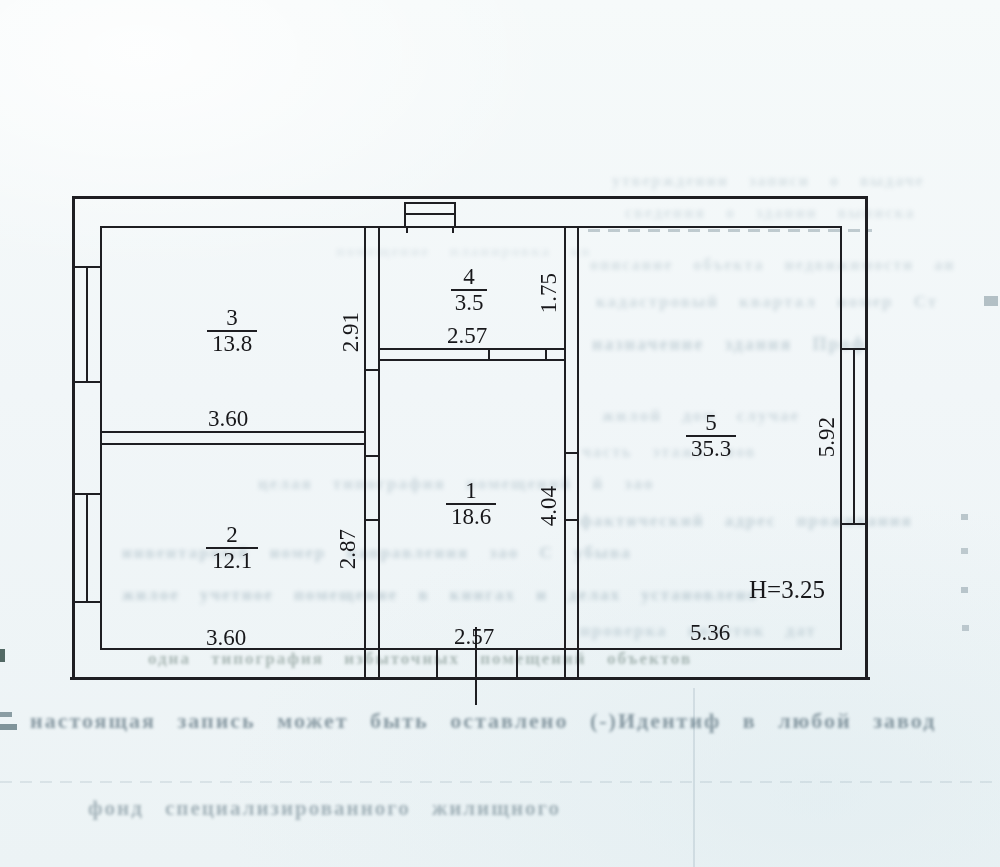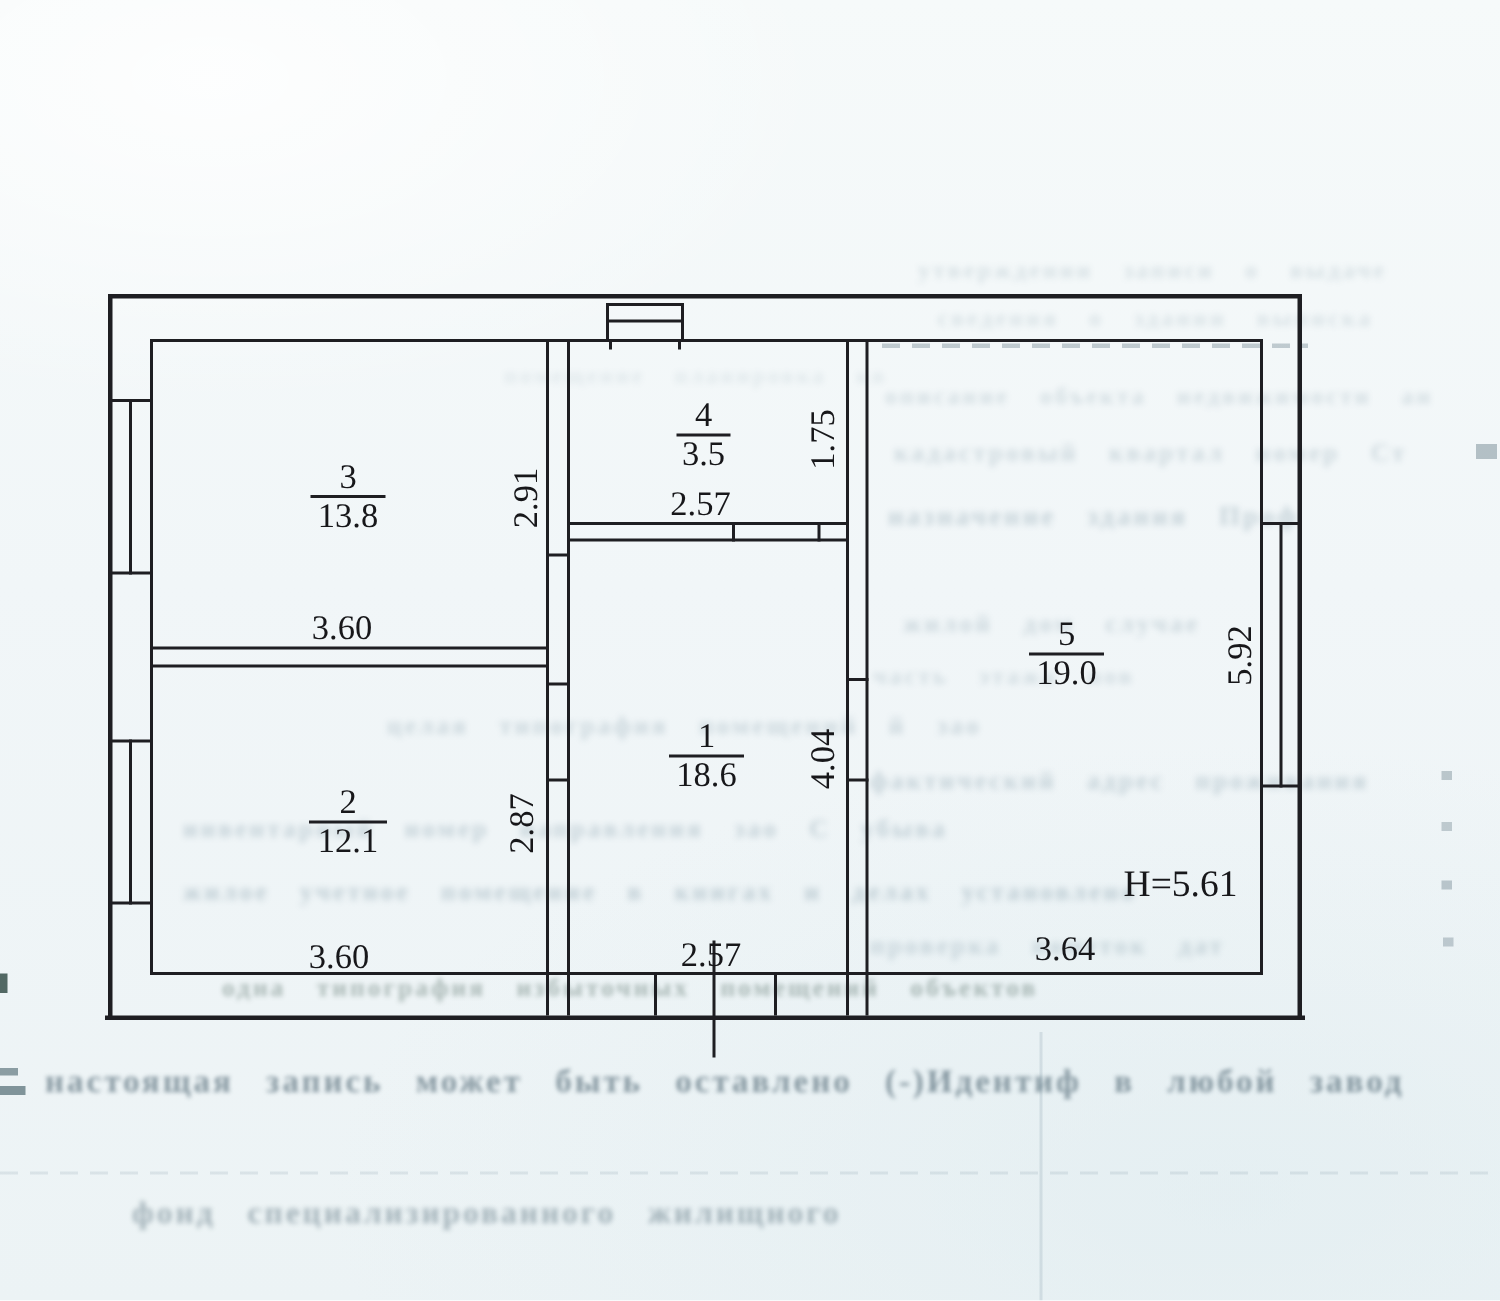--- a/index.html
+++ b/index.html
@@ -124,29 +124,29 @@
         <div class="ra">12.1</div>
       </div>
       <div class="room" style="left: 426px; top: 479px;">
         <div class="rn">1</div>
         <div class="rb" style="width: 50px;"></div>
         <div class="ra">18.6</div>
       </div>
       <div class="room" style="left: 666px; top: 411px;">
         <div class="rn">5</div>
         <div class="rb" style="width: 50px;"></div>
-        <div class="ra">19.0</div>
+        <div class="ra">35.3</div>
       </div>
     </div>
   <div id="labels">
       <div class="dim" style="left: 228px; top: 419px;">3.60</div>
       <div class="dim" style="left: 467px; top: 336px;">2.57</div>
       <div class="dim" style="left: 226px; top: 638px;">3.60</div>
       <div class="dim" style="left: 474px; top: 637px;">2.57</div>
-      <div class="dim" style="left: 710px; top: 633px;">3.64</div>
-      <div class="dim" style="left: 787px; top: 590px; font-size: 25px;">H=5.61</div>
+      <div class="dim" style="left: 710px; top: 633px;">5.36</div>
+      <div class="dim" style="left: 787px; top: 590px; font-size: 25px;">H=3.25</div>
       <div class="vdim" style="left: 351px; top: 332px;">2.91</div>
       <div class="vdim" style="left: 549px; top: 293px;">1.75</div>
       <div class="vdim" style="left: 348px; top: 549px;">2.87</div>
       <div class="vdim" style="left: 549px; top: 506px;">4.04</div>
       <div class="vdim" style="left: 827px; top: 437px;">5.92</div>
     </div>
 </div>
 
 </body></html>

